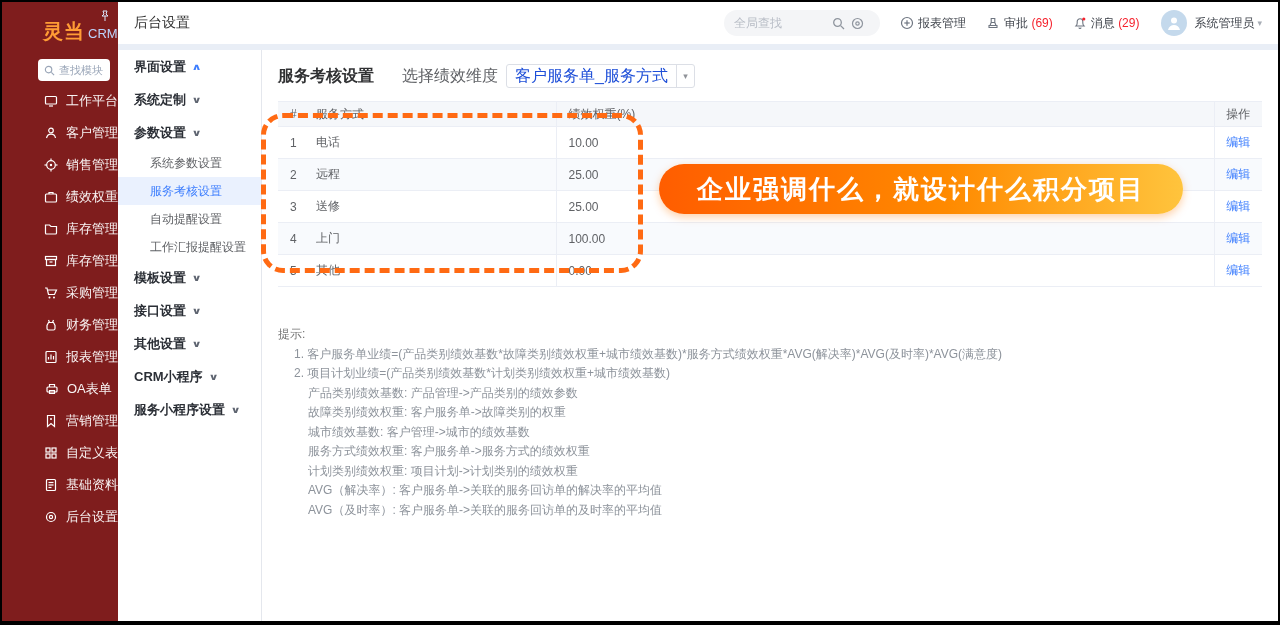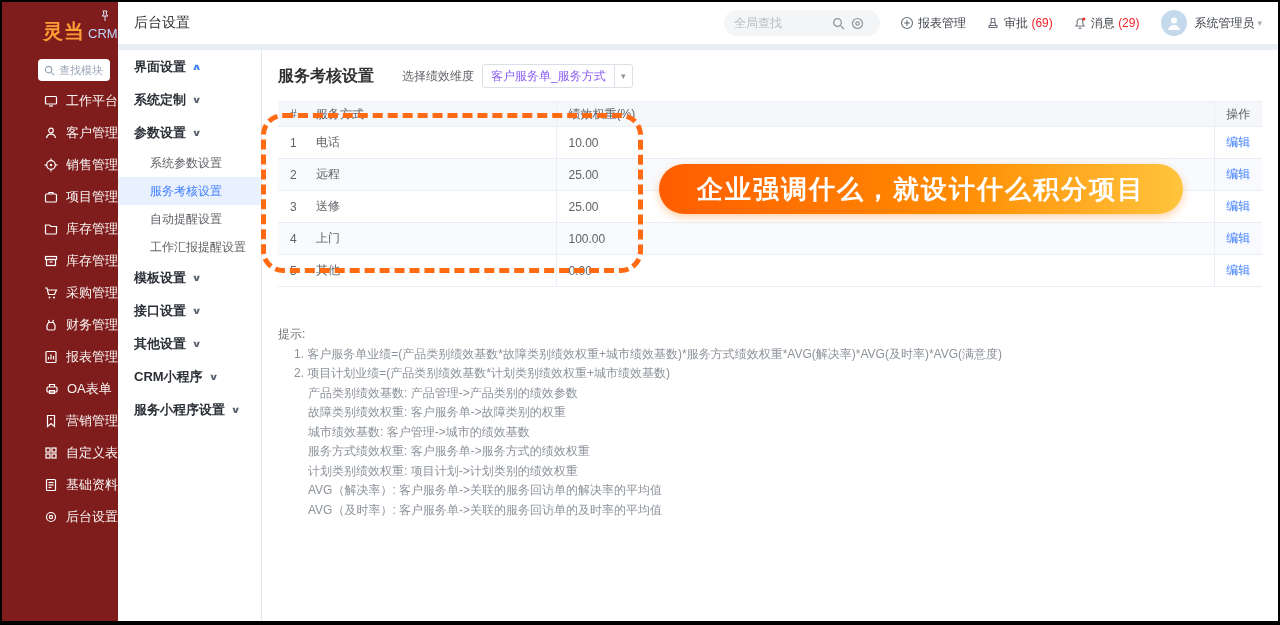--- a/index.html
+++ b/index.html
@@ -44,23 +44,23 @@
   .nav-group { height:33px; display:flex; align-items:center; padding-left:16px; font-size:13px; font-weight:bold; color:#2B2F36; cursor:pointer; white-space:nowrap; }
   .nav-caret { font-size:9px; margin-left:7px; color:#5E6470; transform:scaleX(1.4); }
   .nav-caret.up { color:#3D7EFE; }
   .nav-sub { height:28px; display:flex; align-items:center; padding-left:32px; font-size:12px; color:#606266; cursor:pointer; white-space:nowrap; }
   .nav-sub.active { color:#3D7EFE; background:#EAF1FE; }
 
   
   .content { flex:1; background:#FFF; padding:14px 16px 0 16px; min-width:0; }
   .c-head { display:flex; align-items:center; margin-bottom:13px; }
   .c-title { font-size:16px; font-weight:bold; color:#303133; }
-  .dim-label { font-size:12px; color:#606266; margin-left:28px; }
+  .dim-label { font-size:16px; color:#606266; margin-left:28px; }
   .select { margin-left:8px; height:24px; border:1px solid #DCDFE6; border-radius:3px; display:flex; align-items:center; background:#FFF; cursor:pointer; }
-  .select .sel-text { font-size:12px; color:#8b5cf6; padding:0 8px; white-space:nowrap; }
+  .select .sel-text { font-size:16px; color:#1d4ed8; padding:0 8px; white-space:nowrap; }
   .select .sel-caret { width:18px; height:100%; border-left:1px solid #DCDFE6; display:flex; align-items:center; justify-content:center; font-size:9px; color:#909399; }
 
   table.svc { width:100%; border-collapse:collapse; font-size:12px; table-layout:fixed; }
   .svc th { background:#F5F7FA; height:25px; font-weight:normal; color:#606266; text-align:left; padding-left:12px; border-top:1px solid #EBEEF5; border-bottom:1px solid #EBEEF5; }
   .svc td { height:32px; color:#606266; padding-left:12px; border-bottom:1px solid #EBEEF5; }
   .svc .c-num { width:26px; }
   .svc .c-method { width:252px; }
   .svc .c-method-cell { border-right:1px solid #EBEEF5; }
   .svc .c-weight-cell { border-right:1px solid #EBEEF5; }
   .svc .c-action { width:48px; text-align:center; padding-left:0; }
@@ -135,21 +135,21 @@
             </span>
         <span>销售管理</span>
       </div>
       <div class="sb-item">
         <span class="ic">
               <svg width="14" height="14" viewBox="0 0 14 14">
                 <rect x="1.5" y="4" width="11" height="8" rx="1" fill="none" stroke="#fff" stroke-width="1.2"></rect>
                 <path d="M5 4V2.5h4V4" fill="none" stroke="#fff" stroke-width="1.2"></path>
               </svg>
             </span>
-        <span>项目管理</span>
+        <span>绩效权重</span>
       </div>
       <div class="sb-item">
         <span class="ic">
               <svg width="14" height="14" viewBox="0 0 14 14">
                 <path d="M1.5 3h4l1.5 1.5h5.5V11a1 1 0 0 1-1 1h-9a1 1 0 0 1-1-1z" fill="none" stroke="#fff" stroke-width="1.2"></path>
               </svg>
             </span>
         <span>库存管理</span>
       </div>
       <div class="sb-item">

